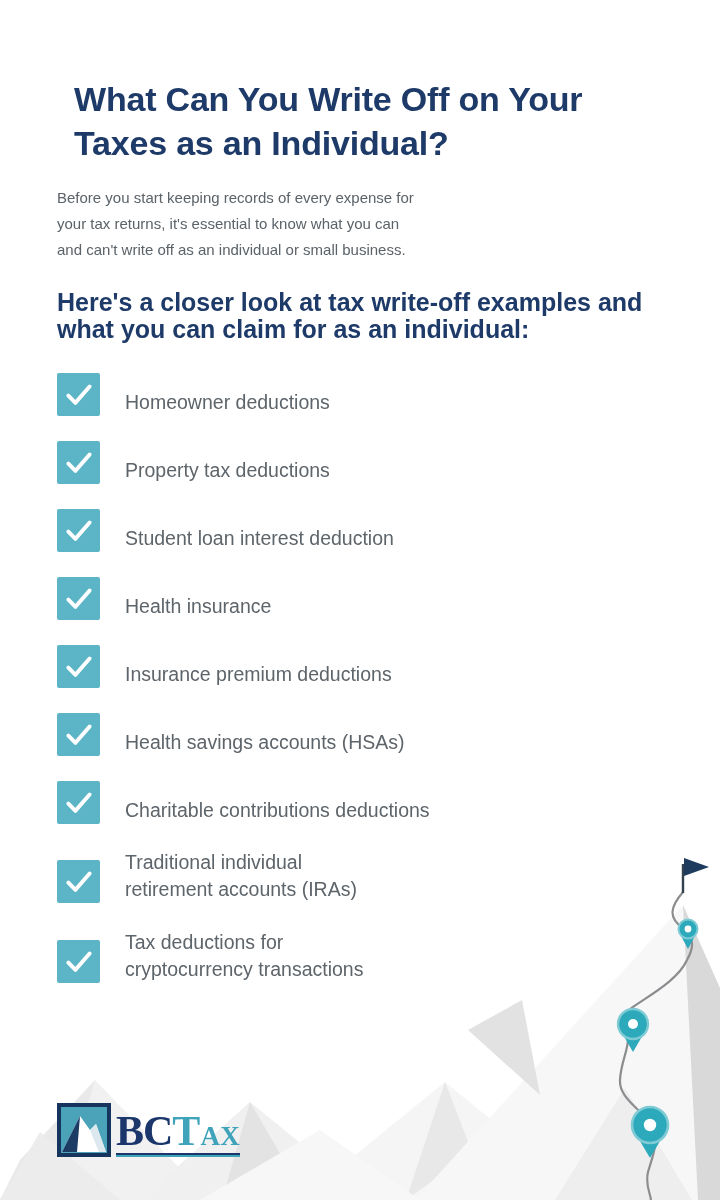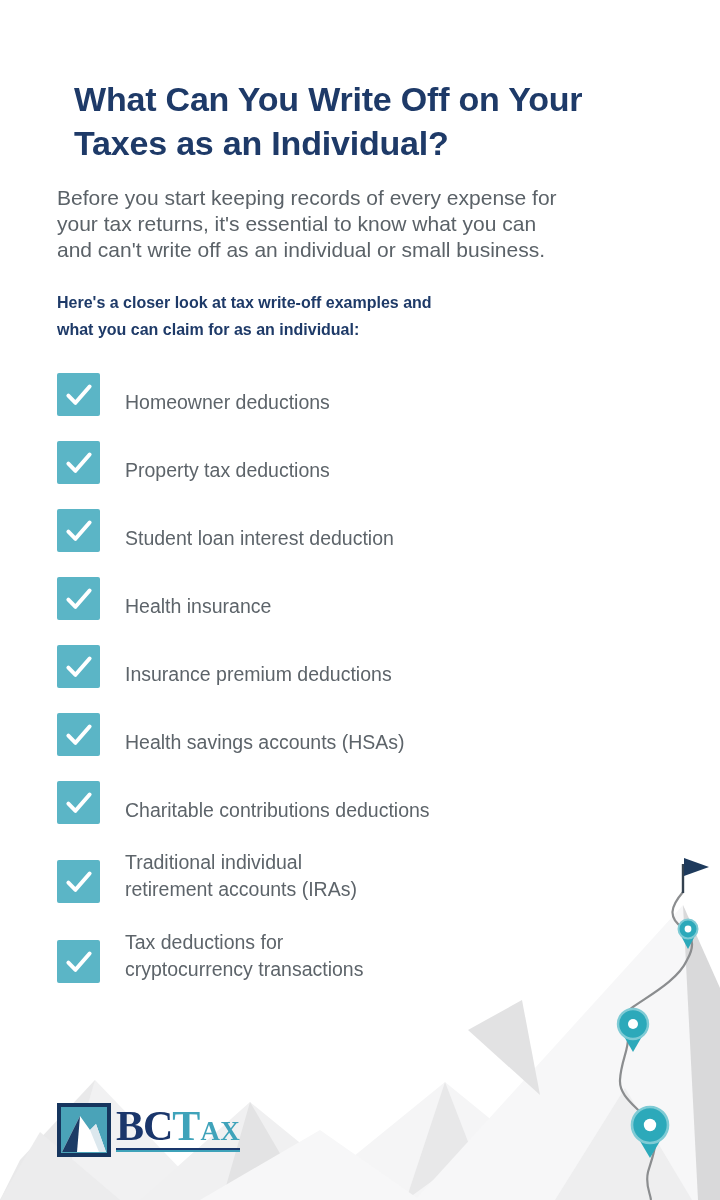--- a/index.html
+++ b/index.html
@@ -22,29 +22,29 @@
     font-size: 34px;
     line-height: 44px;
     font-weight: 700;
     letter-spacing: -0.2px;
     color: #1e3a68;
     white-space: pre-line;
   }
 
   .intro {
     margin: 20px 0 0 0;
-    font-size: 21px;
+    font-size: 15px;
     line-height: 26px;
     color: #5b6268;
     white-space: pre-line;
   }
 
   .subheading {
     margin: 26px 0 0 0;
-    font-size: 16px;
+    font-size: 25px;
     line-height: 27px;
     font-weight: 700;
     color: #1e3a68;
     white-space: pre-line;
   }
 
   .checklist { margin-top: 30px; }
 
   .check-row {
     display: flex;
@@ -80,21 +80,21 @@
     width: 720px; height: 370px;
     z-index: 1;
   }
 
   
   .brand-logo {
     position: absolute;
     left: 57px; top: 1103px;
     z-index: 3;
     display: flex;
-    align-items: flex-start;
+    align-items: flex-end;
   }
   .logo-mark { width: 54px; height: 54px; }
   .logo-text {
     margin-left: 5px;
     font-family: "Liberation Serif", "DejaVu Serif", serif;
     font-weight: 700;
     line-height: 1;
     padding-top: 2px;
   }
   .logo-bc { font-size: 42px; color: #1a366b; letter-spacing: -1px; }

